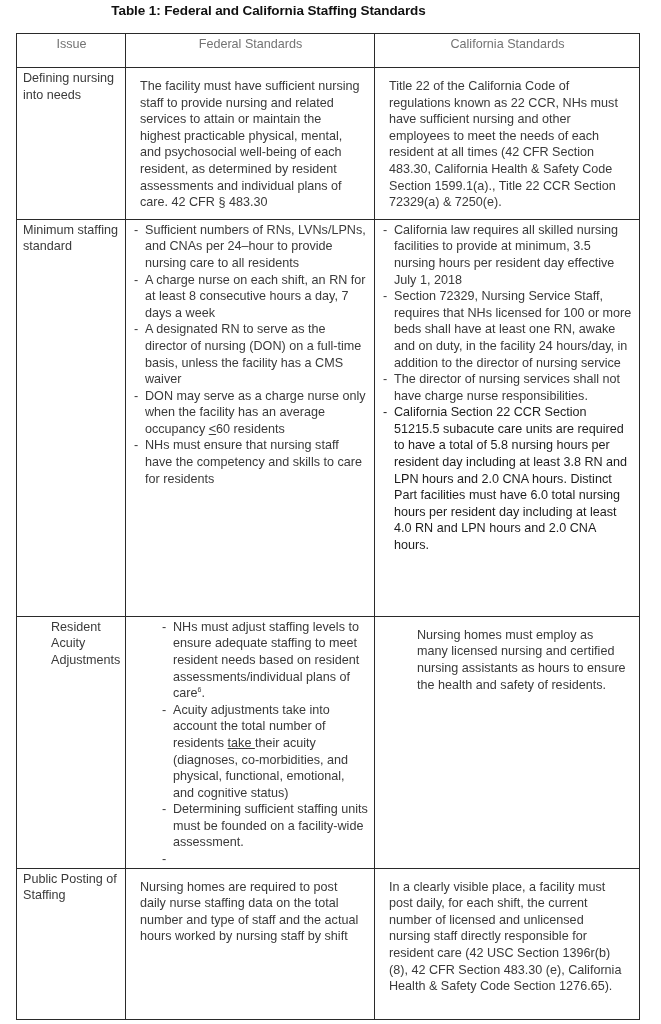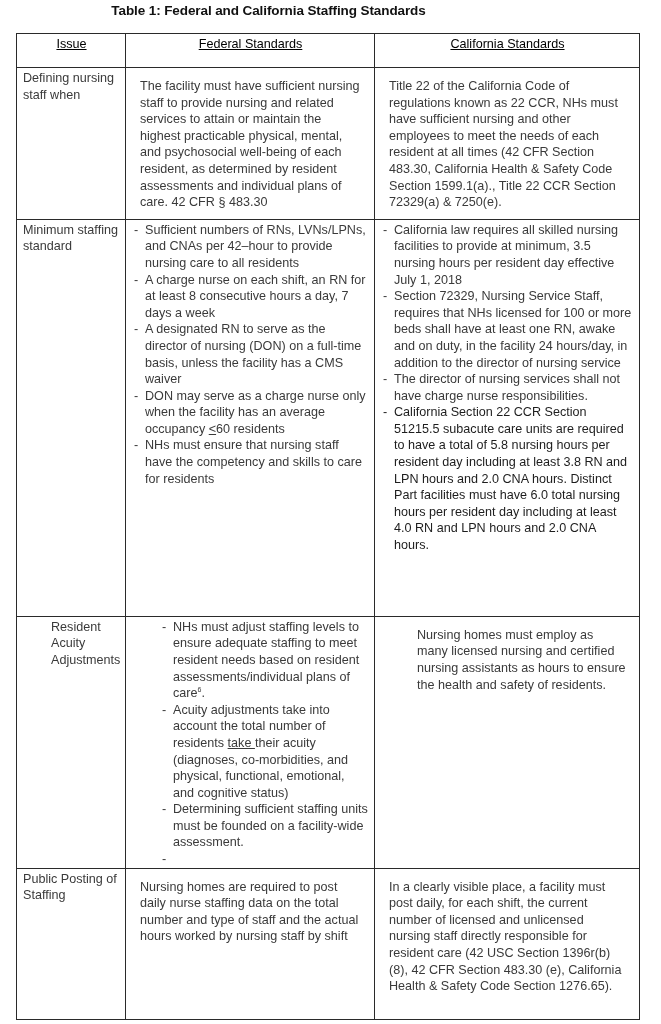--- a/index.html
+++ b/index.html
@@ -12,21 +12,21 @@
     font-weight: bold; font-size: 13.5px; color: #111; letter-spacing: -0.1px;
   }
   table.std {
     position: absolute; left: 16px; top: 33px;
     width: 623px; border-collapse: collapse; table-layout: fixed;
     font-size: 12.6px; line-height: 16.6px;
   }
   table.std td, table.std th {
     border: 1.5px solid #2a2a2a; vertical-align: top; padding: 2px 5px 0 6px;
   }
-  table.std th { font-weight: normal; text-align: center; height: 31px; padding-top: 2px; color: #000000; text-decoration: underline; }
+  table.std th { font-weight: normal; text-align: center; height: 31px; padding-top: 2px; color: #737373; }
   col.c1 { width: 109px; }
   col.c2 { width: 249px; }
   col.c3 { width: 265px; }
   .para { margin: 8px; }
   ul.dash { list-style: none; margin: 0; padding: 0; }
   ul.dash li { position: relative; padding-left: 13px; margin: 0; }
   ul.dash li::before { content: "-"; position: absolute; left: 2px; top: 0; }
   li.bold { color: #1d1d1d; font-weight: 400; }
   .u { text-decoration: underline; }
   sup { font-size: 7px; line-height: 0; }
@@ -50,37 +50,37 @@
     <tr>
       <th>Issue</th>
       <th>Federal Standards</th>
       <th>California Standards</th>
     </tr>
   </thead>
   <tbody>
 
     <tr class="r1">
       <td>
-        <span>Defining nursing staff when</span>
+        <span>Defining nursing into needs</span>
       </td>
       <td>
         <p class="para">The facility must have sufficient nursing staff to provide nursing and related services to attain or maintain the highest practicable physical, mental, and psychosocial well-being of each resident, as determined by resident assessments and individual plans of care. 42 CFR § 483.30</p>
       </td>
       <td>
         <p class="para">Title 22 of the California Code of regulations known as 22 CCR, NHs must have sufficient nursing and other employees to meet the needs of each resident at all times (42 CFR Section 483.30, California Health &amp; Safety Code Section 1599.1(a)., Title 22 CCR Section 72329(a) &amp; 7250(e).</p>
       </td>
     </tr>
 
     <tr class="r2">
       <td>
         <span>Minimum staffing standard</span>
       </td>
       <td>
         <ul class="dash">
-          <li>Sufficient numbers of RNs, LVNs/LPNs, and CNAs per 42–hour to provide nursing care to all residents</li>
+          <li>Sufficient numbers of RNs, LVNs/LPNs, and CNAs per 24–hour to provide nursing care to all residents</li>
           <li>A charge nurse on each shift, an RN for at least 8 consecutive hours a day, 7 days a week</li>
           <li>A designated RN to serve as the director of nursing (DON) on a full-time basis, unless the facility has a CMS waiver</li>
           <li><span>DON may serve as a charge nurse only when the facility has an average occupancy </span><span class="u">&lt;</span><span>60 residents</span></li>
           <li>NHs must ensure that nursing staff have the competency and skills to care for residents</li>
         </ul>
       </td>
       <td>
         <ul class="dash">
           <li>California law requires all skilled nursing facilities to provide at minimum, 3.5 nursing hours per resident day effective July 1, 2018</li>
           <li>Section 72329, Nursing Service Staff, requires that NHs licensed for 100 or more beds shall have at least one RN, awake and on duty, in the facility 24 hours/day, in addition to the director of nursing service</li>

